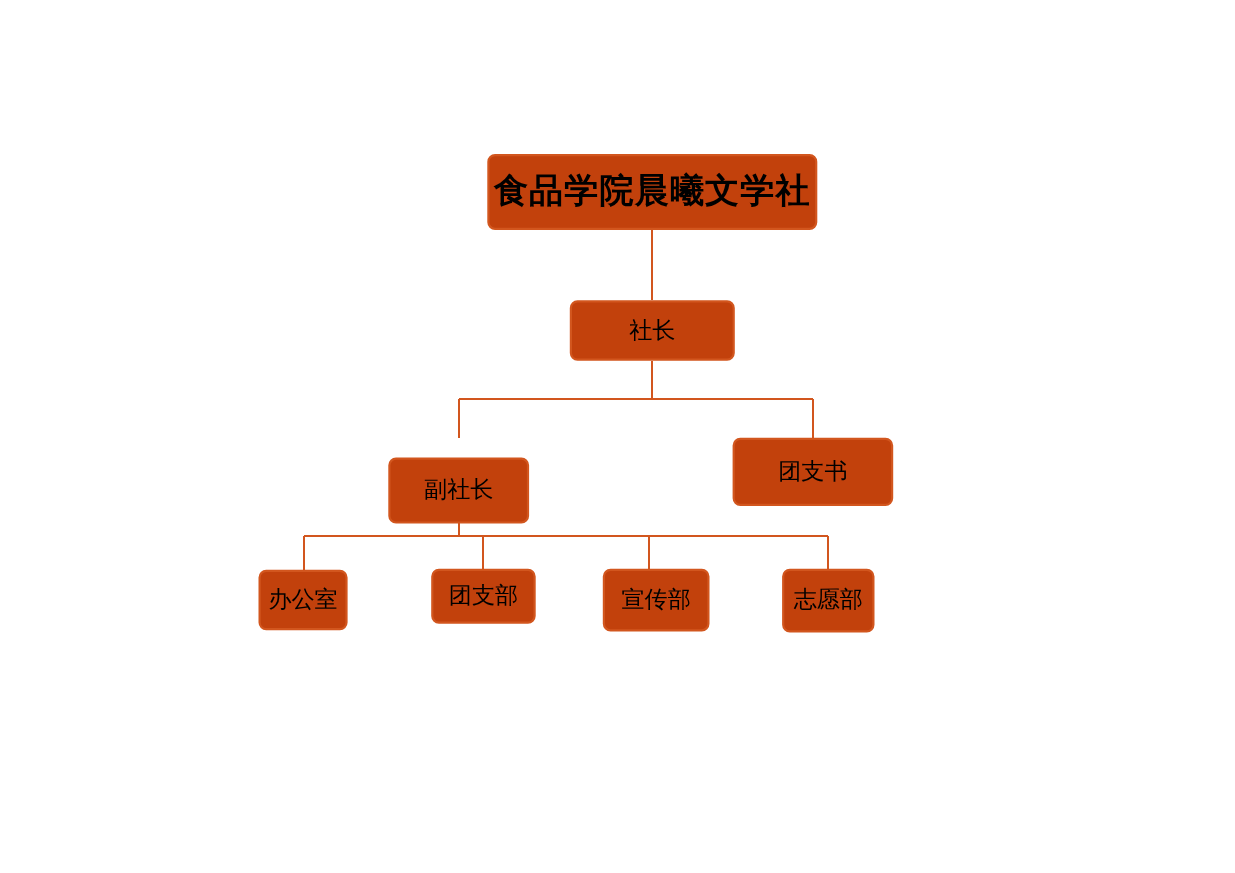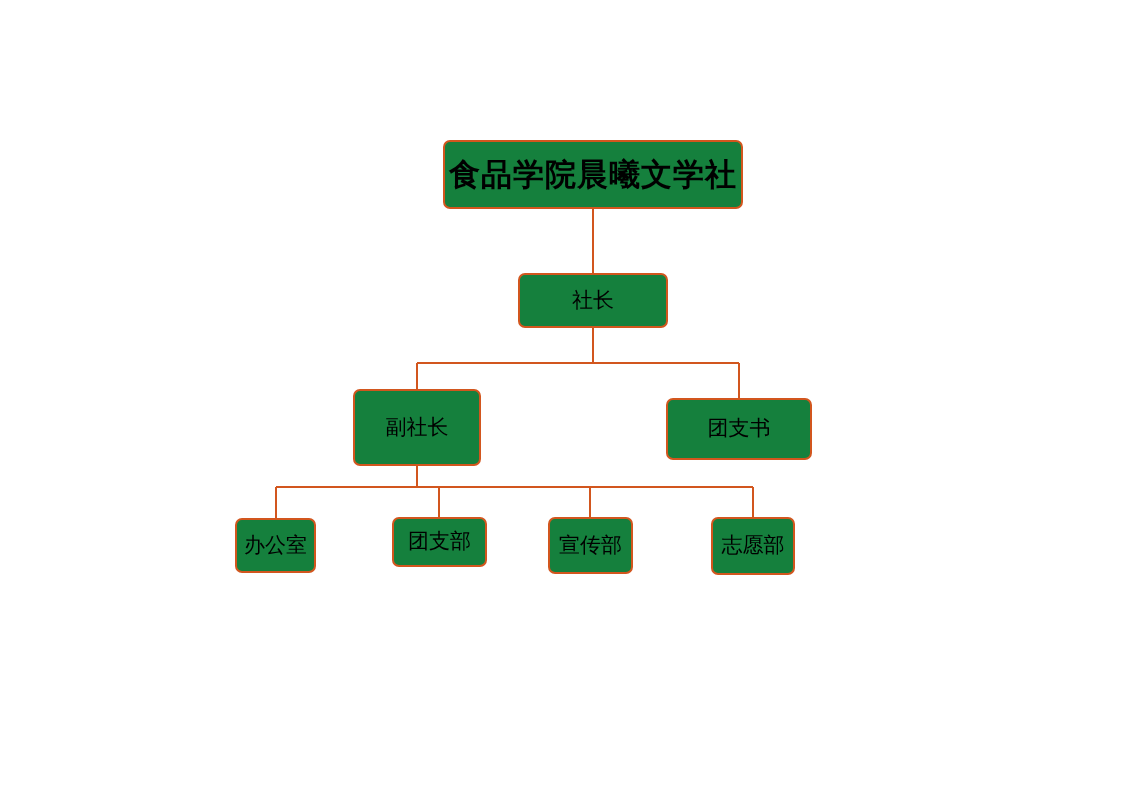--- a/index.html
+++ b/index.html
@@ -23,21 +23,21 @@
   #connector-layer {
     position: absolute;
     left: 0;
     top: 0;
     width: 1123px;
     height: 794px;
   }
   .node {
     position: absolute;
     box-sizing: border-box;
-    background: #15803d;
+    background: #c2410c;
     border: 2px solid #d2561e;
     border-radius: 7px;
     display: flex;
     align-items: center;
     justify-content: center;
     text-align: center;
     color: #000000;
     line-height: 1.1;
     z-index: 2;
   }
@@ -80,25 +80,25 @@
       <path d="M 439 487 L 439 517"></path>
       <path d="M 590 487 L 590 517"></path>
       <path d="M 753 487 L 753 517"></path>
     </g>
   </svg>
 
   <div class="node node-root" style="left:443px; top:140px; width:300px; height:69px;">食品学院晨曦文学社</div>
 
   <div class="node node-lead" style="left:518px; top:273px; width:150px; height:55px;">社长</div>
 
-  <div class="node node-lead" style="left:353px; top:389px; width:128px; height:77px;">副社长</div>
+  <div class="node node-lead" style="left:353px; top:416px; width:128px; height:60px;">副社长</div>
 
   <div class="node node-lead" style="left:666px; top:398px; width:146px; height:62px;">团支书</div>
 
   <div class="node node-dept" style="left:235px; top:518px; width:81px; height:55px;">办公室</div>
 
   <div class="node node-dept" style="left:392px; top:517px; width:95px; height:50px;">团支部</div>
 
-  <div class="node node-dept" style="left:548px; top:517px; width:85px; height:57px;">宣传部</div>
+  <div class="node node-dept" style="left:548px; top:517px; width:97px; height:57px;">宣传部</div>
 
   <div class="node node-dept" style="left:711px; top:517px; width:84px; height:58px;text-align:center;">志愿部</div>
 
 </div>
 
 </body></html>

